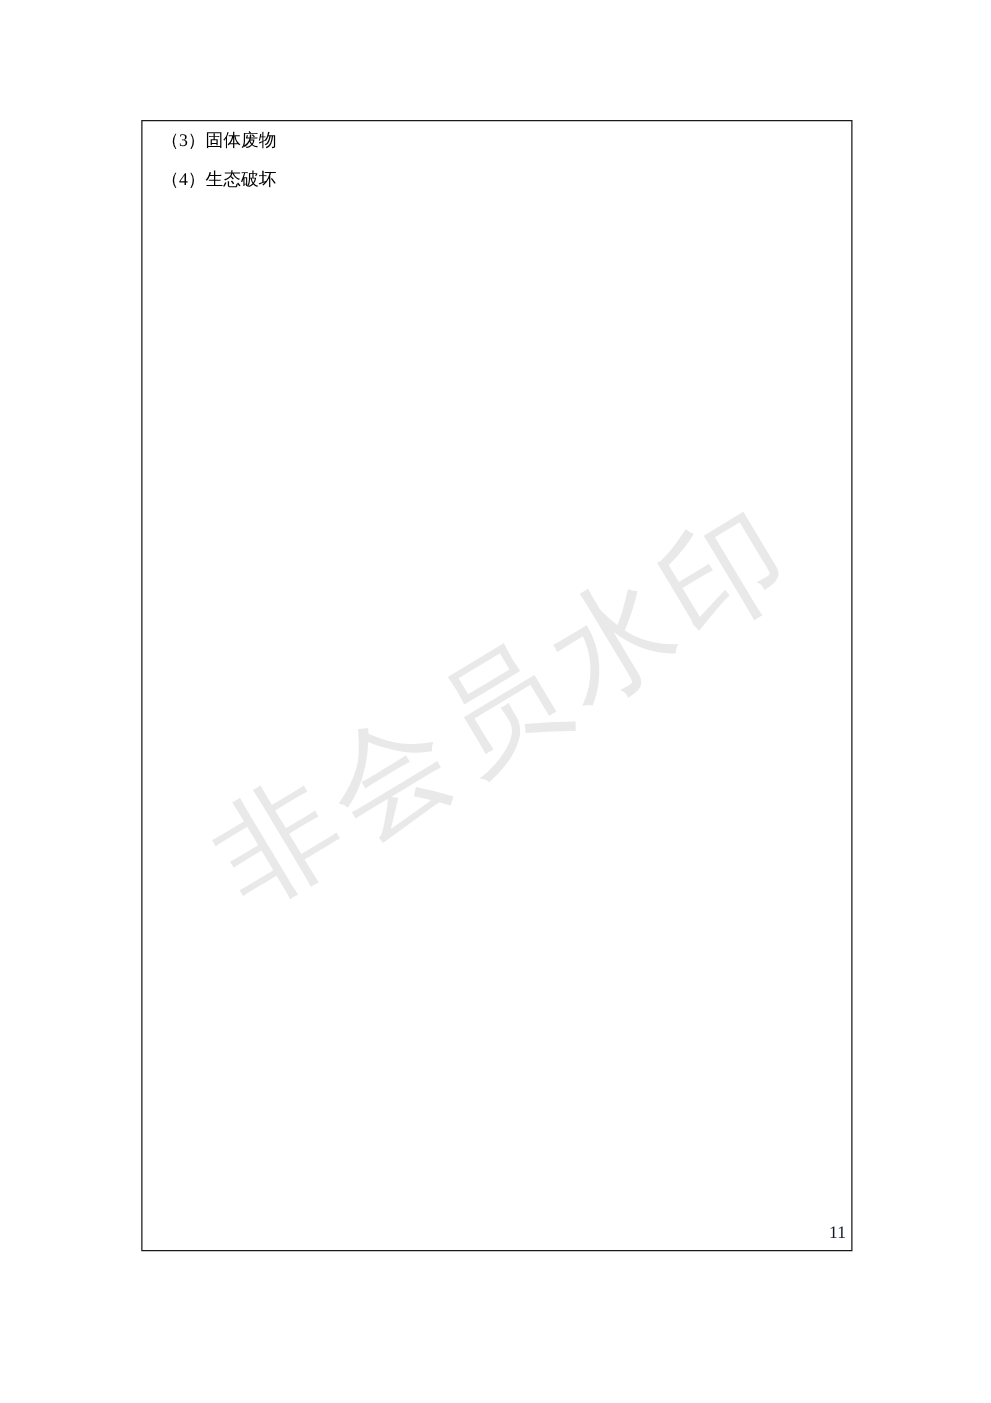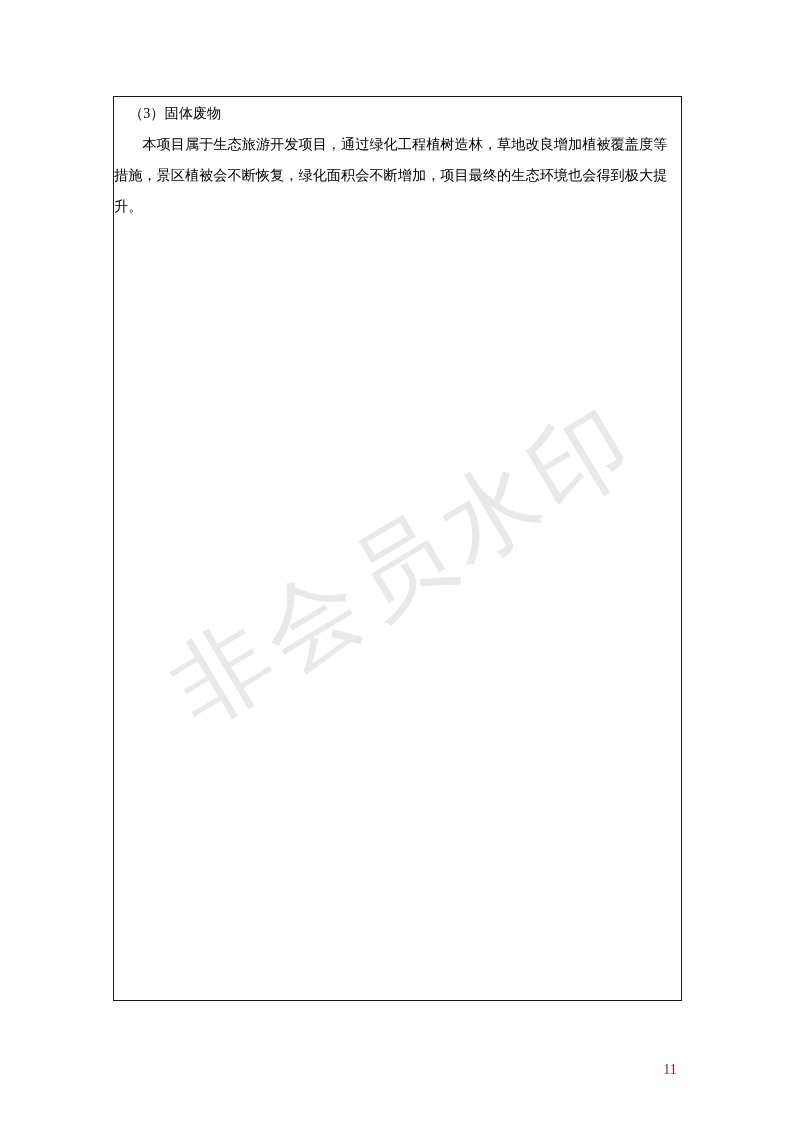--- a/index.html
+++ b/index.html
@@ -42,40 +42,40 @@
   .content-box p {
     font-size: 14.2px;
     line-height: 31px;
     color: #000000;
     word-break: break-all;
   }
   p.section-heading { text-indent: 15px; }
   p.section-body    { text-indent: 28.4px; }
   .page-number {
     position: absolute;
-    left: 655px; top: 1062px;
+    left: 655px; top: 979px;
     width: 30px;
     text-align: center;
     font-size: 14px;
-    color: #7f1d1d;
+    color: #0f172a;
     z-index: 1;
   }
 </style>
 </head>
 <body>
 
 <div class="page">
 
   <div class="watermark" style="color: rgb(233, 233, 233);">非会员水印</div>
 
   <div class="content-box">
 
     <p class="section-heading">（3）固体废物</p>
 
 
+    <p class="section-heading">（4）生态破坏</p>
 
-    <p class="section-body">本项目属于生态旅游开发项目，通过绿化工程植树造林，草地改良增加植被覆盖度等措施，景区植被会不断恢复，绿化面积会不断增加，项目最终的生态环境也会得到极大提升。</p>
 
   </div>
 
   <div class="page-number">11</div>
 
 </div>
 
 </body></html>

